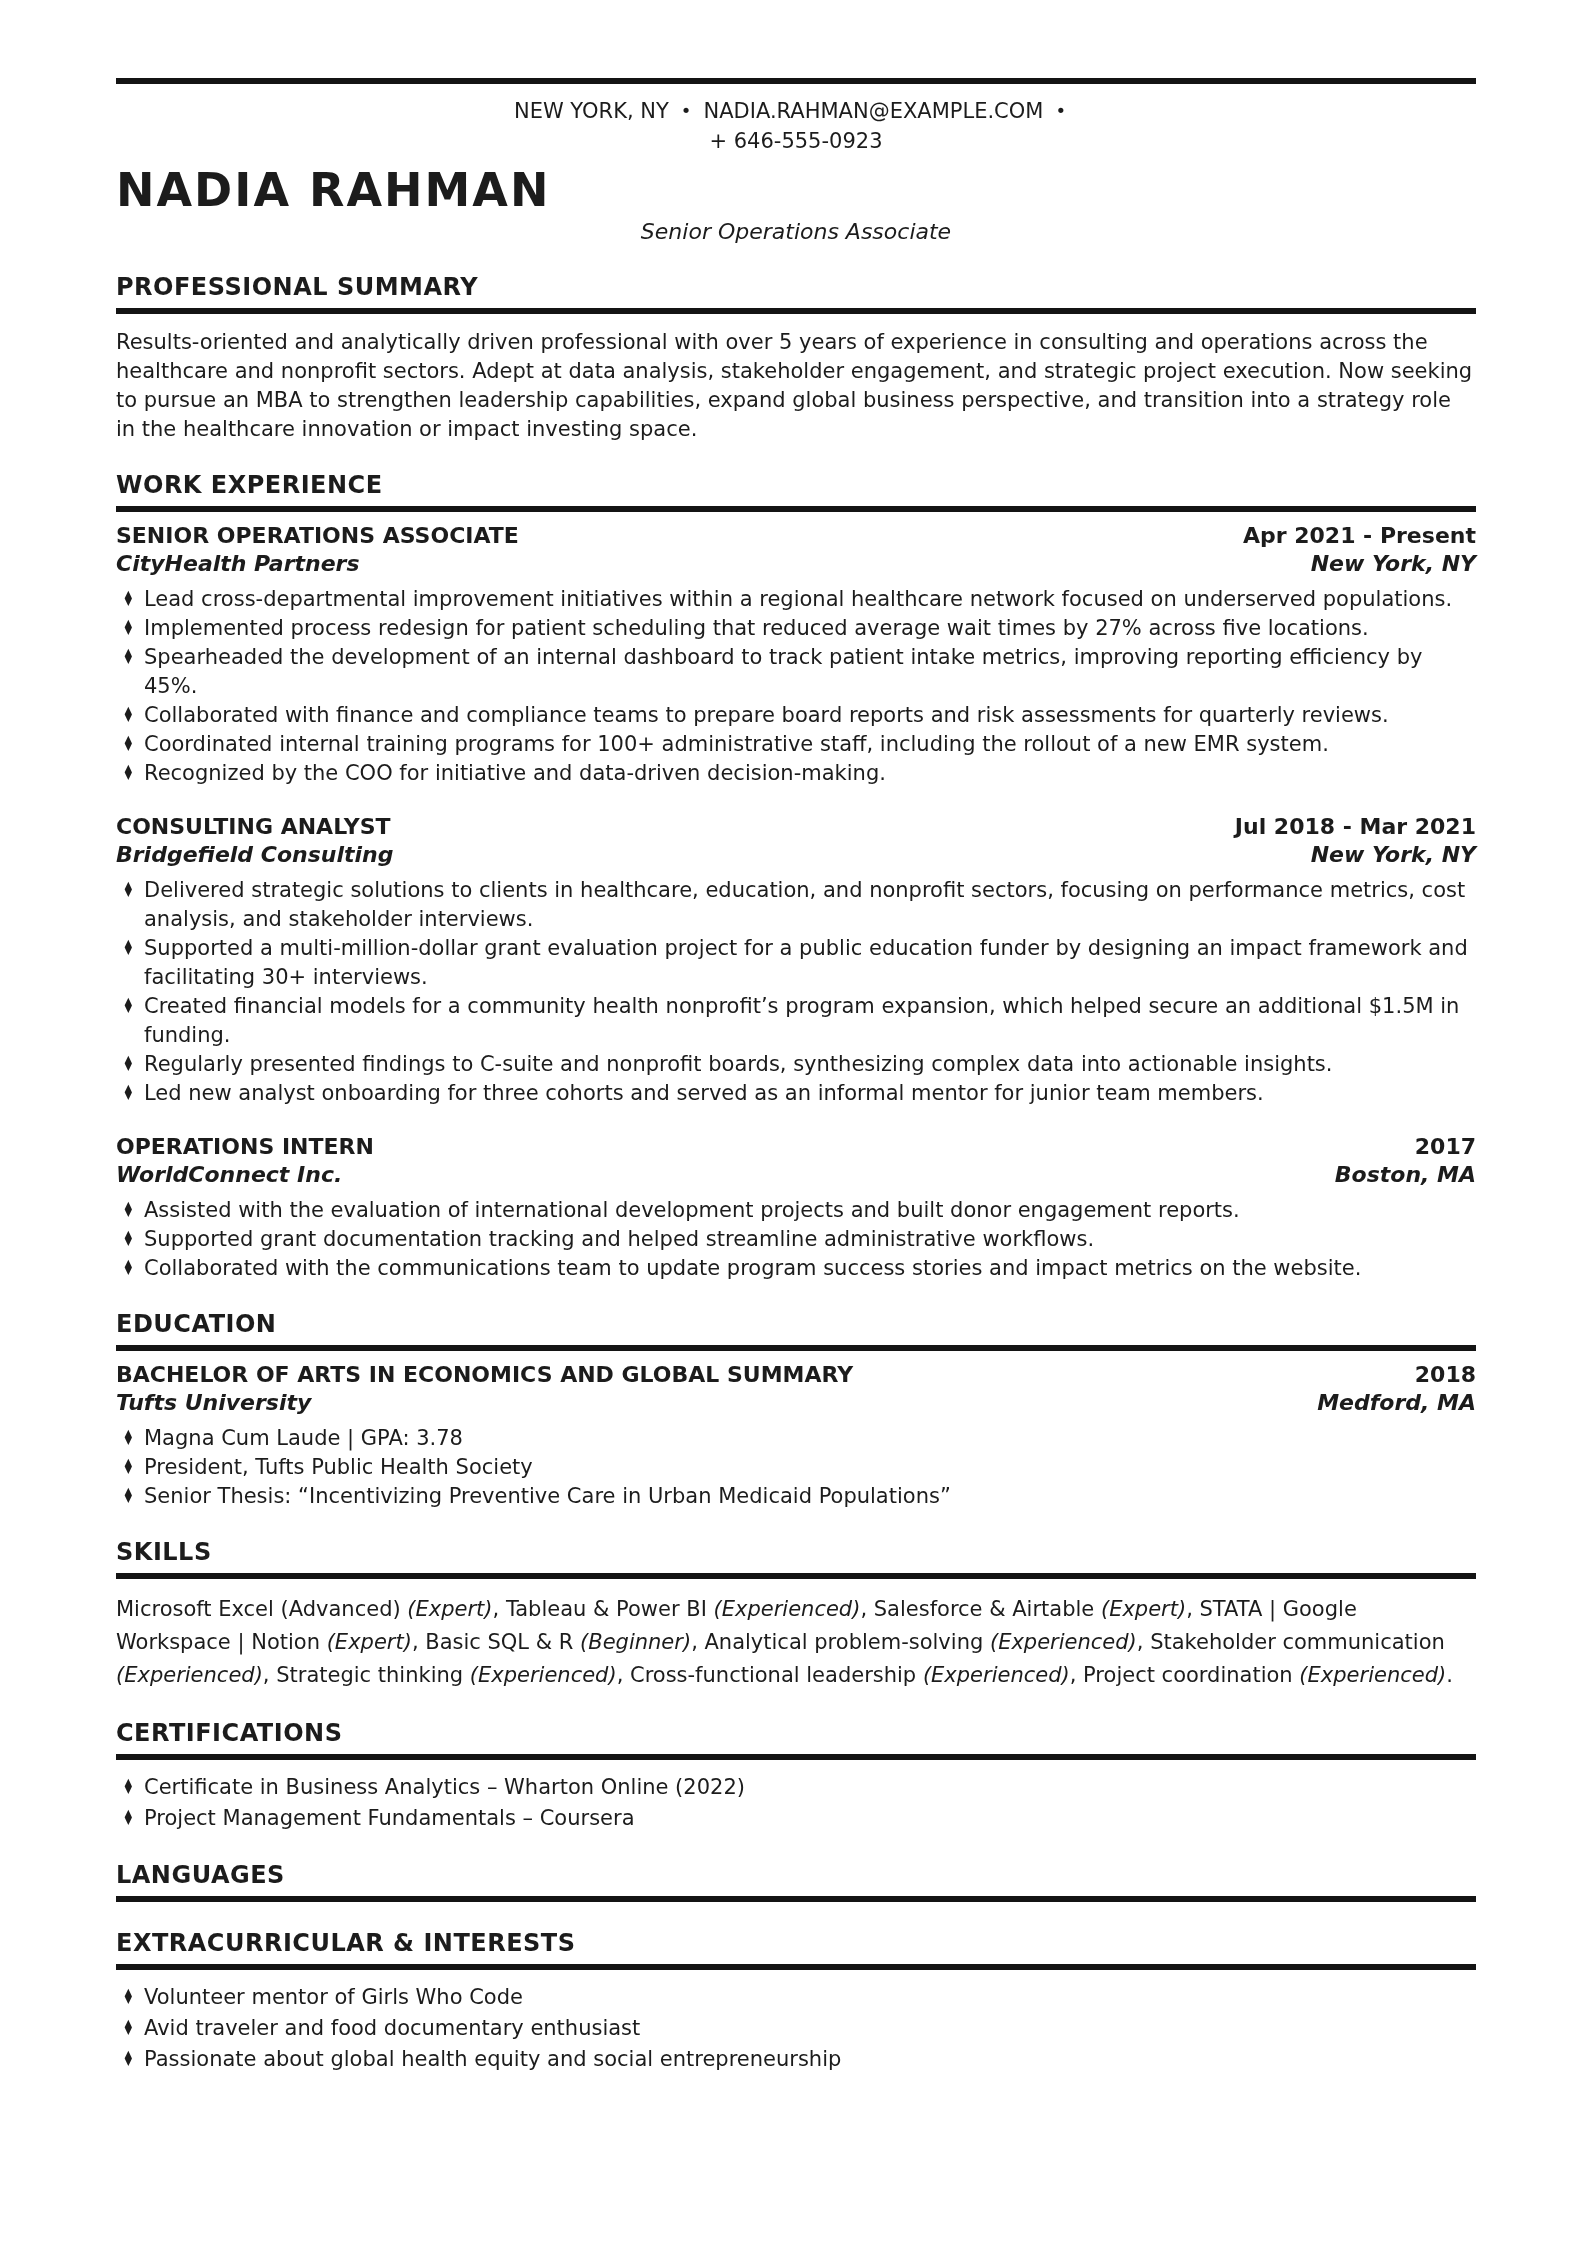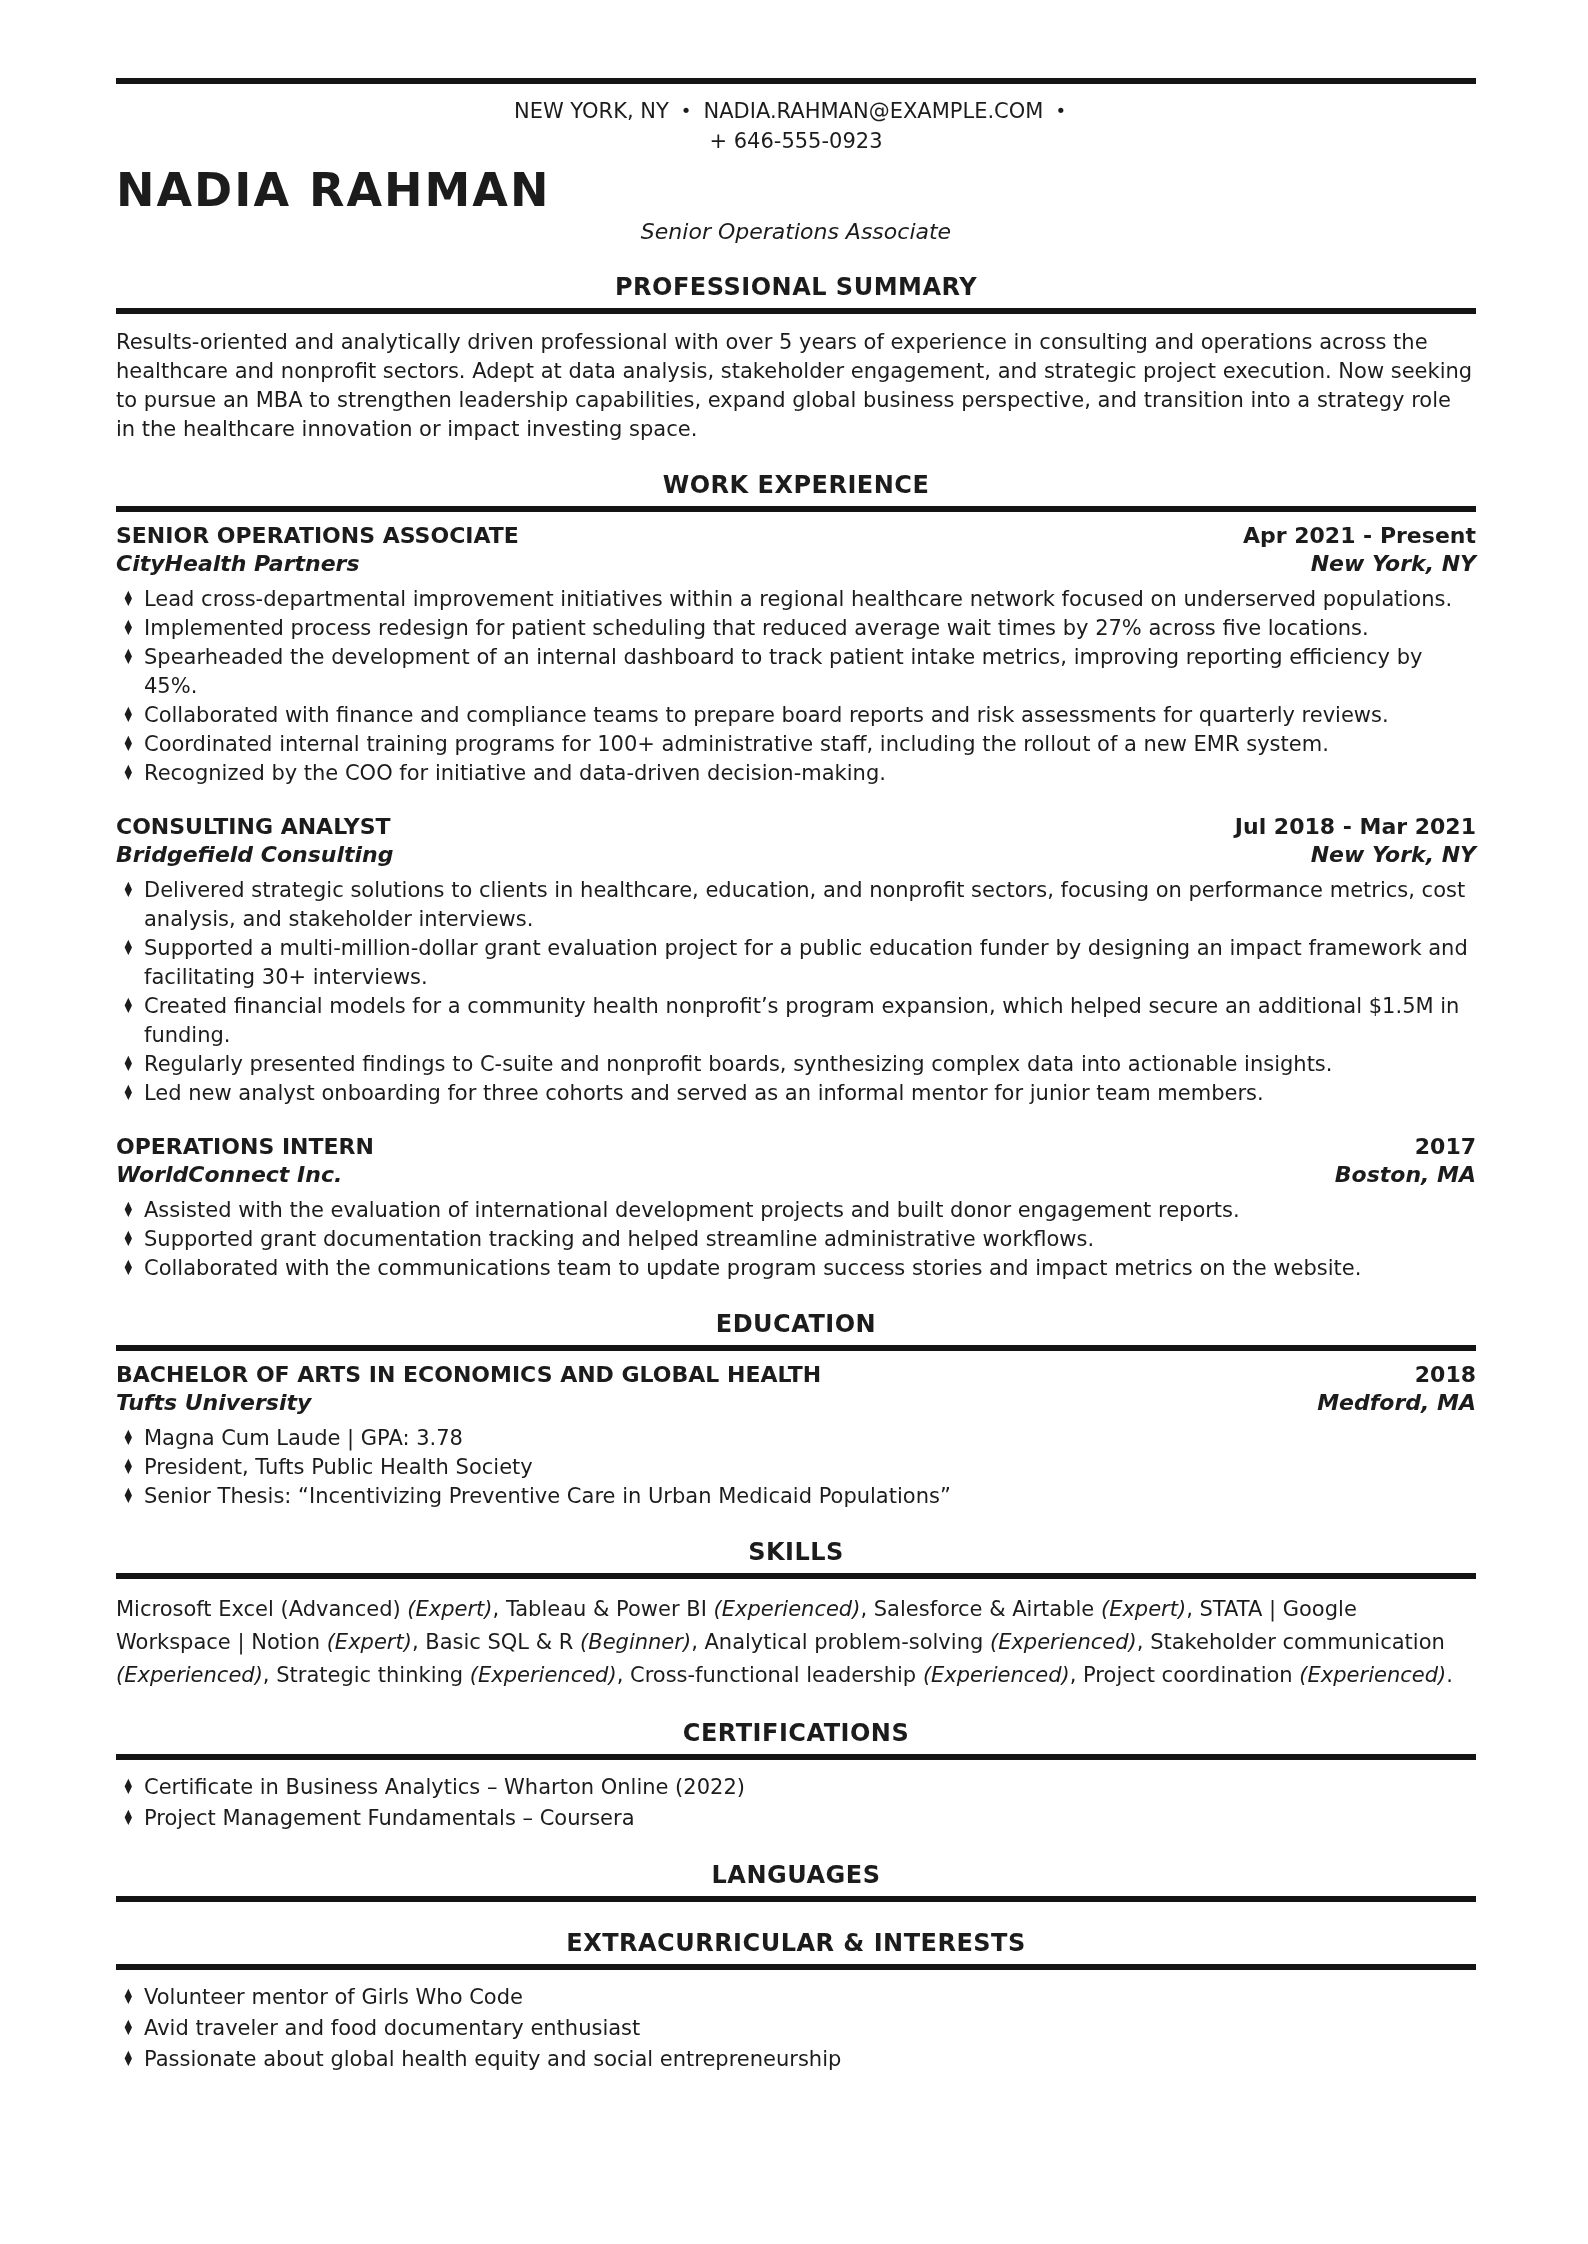--- a/index.html
+++ b/index.html
@@ -28,21 +28,20 @@
     margin: 8px 0 0 0;
     font-size: 46px;
     line-height: 52px;
     font-weight: bold;
     letter-spacing: 2px;
   }
   .subtitle { margin-top: 2px; text-align: center; font-style: italic; font-size: 22px; line-height: 28px; }
 
   h2 {
     margin: 26px 0 6px 0;
-    text-align: center;
     font-size: 24px;
     line-height: 30px;
     font-weight: bold;
     letter-spacing: 0.5px;
   }
 
   .summary { margin: 14px 0 0 0; line-height: 29px; }
 
   .entry { margin-top: 25px; }
   .entry.first { margin-top: 10px; }
@@ -134,21 +133,21 @@
         <li><span class="mk">♦</span><span>Supported grant documentation tracking and helped streamline administrative workflows.</span></li>
         <li><span class="mk">♦</span><span>Collaborated with the communications team to update program success stories and impact metrics on the website.</span></li>
       </ul>
   </section>
 
   <h2>EDUCATION</h2>
   <div class="rule"></div>
 
   <section class="entry first">
     <div class="jrow">
-      <span>BACHELOR OF ARTS IN ECONOMICS AND GLOBAL HEALTH</span>
+      <span>BACHELOR OF ARTS IN ECONOMICS AND GLOBAL SUMMARY</span>
       <span class="right">2018</span>
     </div>
     <div class="jrow company">
       <span>Tufts University</span>
       <span class="right">Medford, MA</span>
     </div>
     <ul class="blist">
         <li><span class="mk">♦</span><span>Magna Cum Laude | GPA: 3.78</span></li>
         <li><span class="mk">♦</span><span>President, Tufts Public Health Society</span></li>
         <li><span class="mk">♦</span><span>Senior Thesis: “Incentivizing Preventive Care in Urban Medicaid Populations”</span></li>

